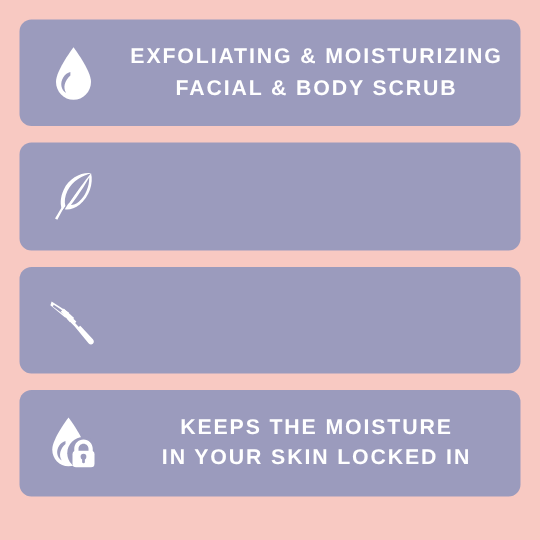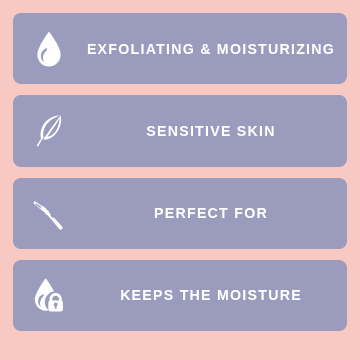--- a/index.html
+++ b/index.html
@@ -67,67 +67,67 @@
 
   <div class="card">
     <div class="card-icon">
       <svg viewBox="0 0 48 48" aria-hidden="true">
         <path fill="#ffffff" d="M24 3 C24 3 38 21.5 38 30.5 C38 38.6 31.7 45 24 45 C16.3 45 10 38.6 10 30.5 C10 21.5 24 3 24 3 Z"></path>
         <path fill="#9b9bbd" d="M21.5 25.5 C16.8 29.5 15.4 35.4 18.2 39.6 C14.1 37.3 12.9 31.4 15.9 26.9 C17.3 24.8 19.3 23.4 21.5 22.8 Z"></path>
       </svg>
     </div>
     <div class="card-text">
       <span class="line">EXFOLIATING &amp; MOISTURIZING</span>
+      <span class="line">FACIAL &amp; BODY SCRUB</span>
     </div>
   </div>
 
   <div class="card">
     <div class="card-icon">
       <svg viewBox="0 0 48 48" aria-hidden="true">
         <g transform="rotate(-8 24 24)">
           <path fill="#ffffff" d="M40.5 7.5 C33 5.5 22.5 9 17 17.5 C13.2 23.4 12.4 29.3 13.6 33.6 L16.5 30.6 C16.1 26.9 17.2 22.6 19.9 18.7 C25 11.3 34 8.2 40.5 7.5 Z"></path>
           <path fill="#ffffff" d="M40.5 7.5 C34.8 12.8 26.7 21.2 19.6 28.6 C17.9 30.4 16.6 32 15.7 33.2 C18.8 34.3 23.6 33.7 28.1 31 C36.4 26 41.4 15.6 40.5 7.5 Z"></path>
           <path fill="#9b9bbd" d="M38.6 10.6 C35.2 15.2 30.8 20.4 26.2 25.2 C24.3 27.2 22.5 29 21 30.5 C22.9 30.8 25.3 30.2 27.6 28.8 C33.4 25.3 37.6 18.3 38.6 10.6 Z"></path>
           <path fill="#9b9bbd" d="M36.7 9.8 L30.3 16.6 L30.1 11.9 Z"></path>
           <path fill="#9b9bbd" d="M30.2 16.9 L24.5 23.2 L24.4 18.8 Z"></path>
           <path fill="#9b9bbd" d="M24.4 23.5 L19.3 29.2 L19.4 25.2 Z"></path>
           <path fill="#ffffff" d="M16.4 30.3 C14.2 33.1 11.5 36.6 8.6 40.6 L6.9 39.4 C10 35.4 12.8 32 15 29.3 Z"></path>
         </g>
       </svg>
     </div>
     <div class="card-text">
-      <span class="line">SENSITIVE SKIN</span>
     </div>
   </div>
 
   <div class="card">
     <div class="card-icon">
       <svg viewBox="0 0 48 48" aria-hidden="true">
         <path fill="#ffffff" d="M6.5 9.5 L20.5 18.5 L17.5 22.5 L5.5 12.5 Z"></path>
         <path fill="#9b9bbd" d="M8.2 12.2 L17.6 18.4 L16.4 20.1 L7.4 13.6 Z"></path>
         <path fill="#ffffff" d="M16.2 15.2 L24.5 22.8 L21.2 26.2 L13.8 17.8 Z"></path>
         <path fill="#ffffff" d="M21.5 21.0 L27.0 26.3 L39.5 39.8 C40.6 41.0 40.5 42.5 39.5 43.4 C38.5 44.3 37.0 44.1 36.0 42.9 L24.8 29.3 L19.0 23.6 Z"></path>
         <path fill="#9b9bbd" d="M25.3 26.8 L27.2 24.8 L30.2 28.2 L28.2 30.0 Z"></path>
       </svg>
     </div>
     <div class="card-text">
-      <span class="line">PERFECT FOR</span>
     </div>
   </div>
 
   <div class="card">
     <div class="card-icon">
       <svg viewBox="0 0 48 48" aria-hidden="true">
         <path fill="#ffffff" d="M20 4 C20 4 33 21 33 29.5 C33 37 27.2 43 20 43 C12.8 43 7 37 7 29.5 C7 21 20 4 20 4 Z"></path>
         <path fill="#9b9bbd" d="M17.6 25.2 C13.3 28.9 12.0 34.4 14.6 38.3 C10.8 36.2 9.7 30.7 12.5 26.5 C13.8 24.6 15.6 23.3 17.6 22.7 Z"></path>
         <circle cx="32" cy="32.5" r="13" fill="#9b9bbd"></circle>
         <path fill="#ffffff" d="M32 21.5 C27.9 21.5 24.6 24.8 24.6 28.9 L24.6 31.5 L28.0 31.5 L28.0 28.9 C28.0 26.7 29.8 24.9 32 24.9 C34.2 24.9 36.0 26.7 36.0 28.9 L36.0 31.5 L39.4 31.5 L39.4 28.9 C39.4 24.8 36.1 21.5 32 21.5 Z"></path>
         <rect x="23.2" y="30.6" width="17.6" height="13.2" rx="2.8" fill="#ffffff"></rect>
         <circle cx="32" cy="35.3" r="2.3" fill="#9b9bbd"></circle>
         <rect x="30.9" y="35.6" width="2.2" height="5.0" rx="1.1" fill="#9b9bbd"></rect>
       </svg>
     </div>
     <div class="card-text">
       <span class="line">KEEPS THE MOISTURE</span>
+      <span class="line">IN YOUR SKIN LOCKED IN</span>
     </div>
   </div>
 
 </div>
 
 </body></html>

